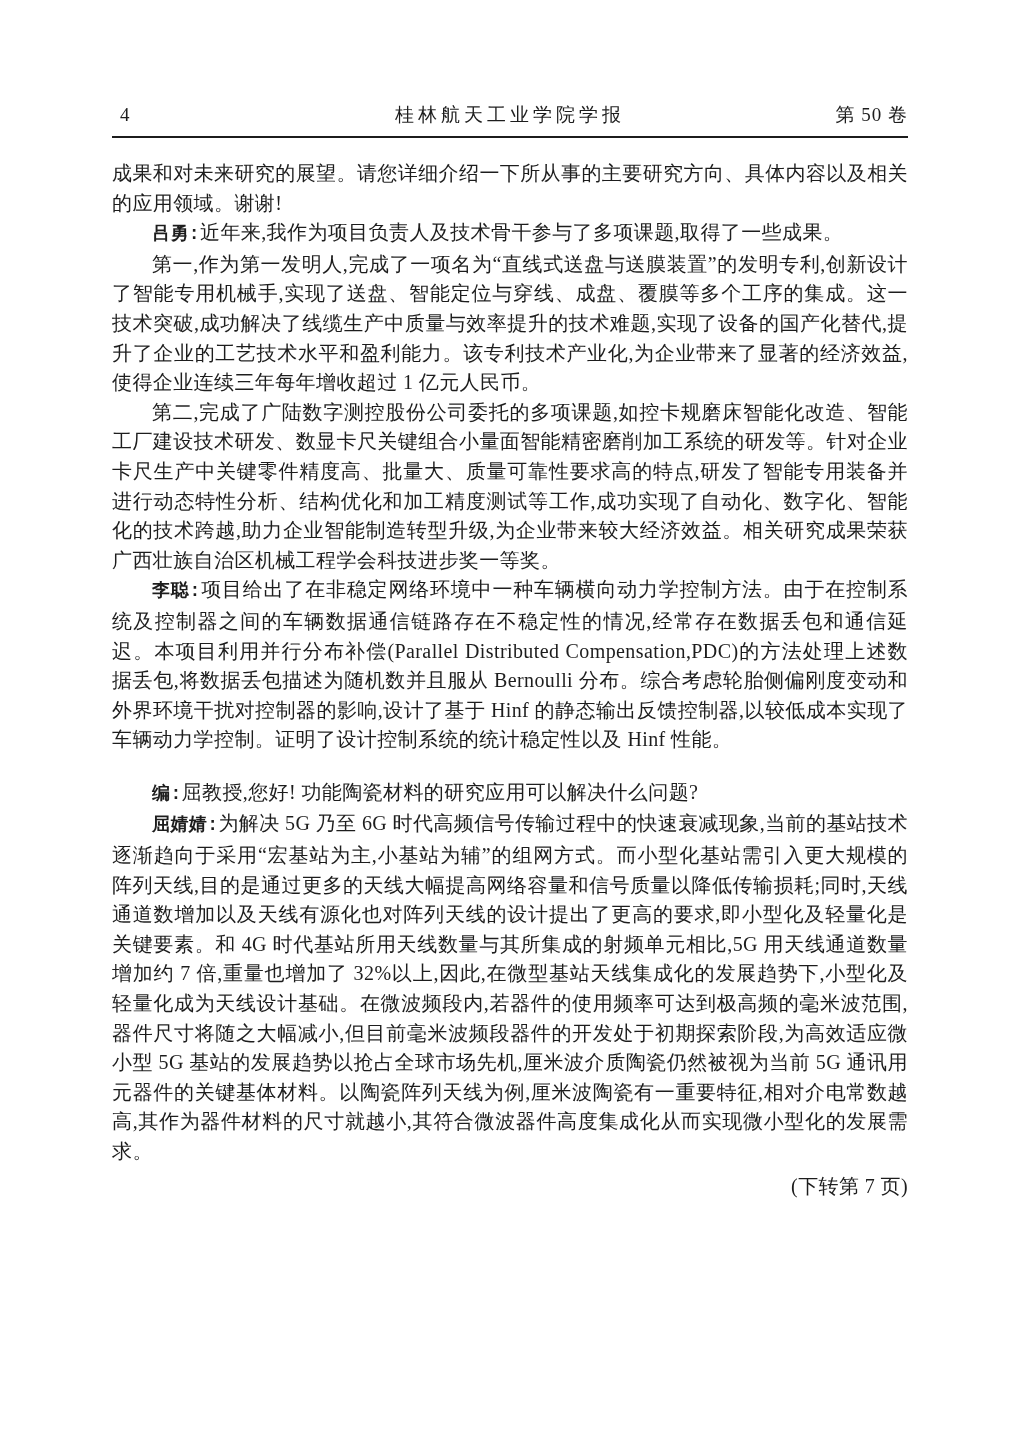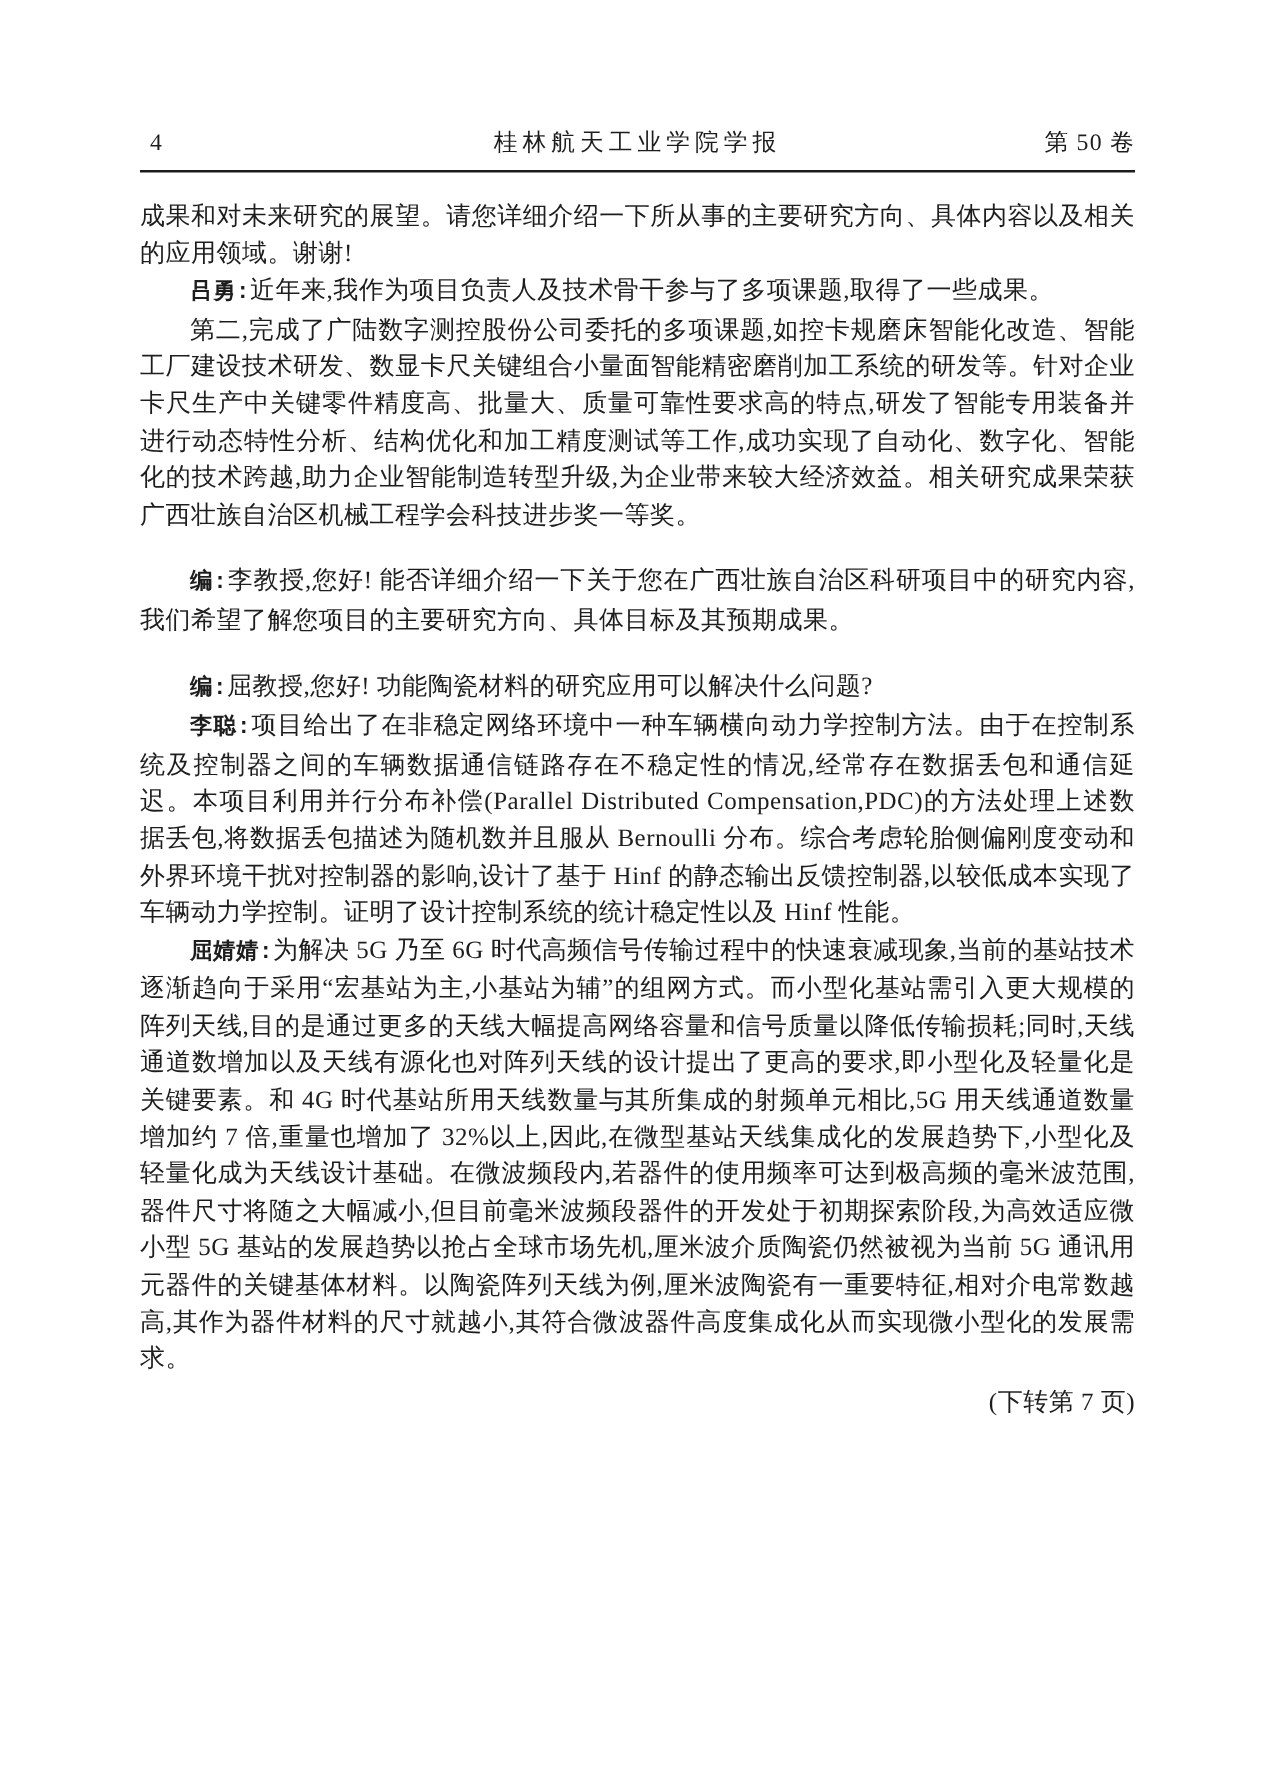--- a/index.html
+++ b/index.html
@@ -78,28 +78,28 @@
     <span class="journal-title">桂林航天工业学院学报</span>
     <span class="volume">第 50 卷</span>
   </header>
 
   <main class="page-body">
     <div id="paragraphs">
   <p class="para"><span class="para-text">成果和对未来研究的展望。请您详细介绍一下所从事的主要研究方向、具体内容以及相关的应用领域。谢谢!</span></p>
 
   <p class="para indent"><strong class="speaker">吕勇:</strong><span class="para-text">近年来,我作为项目负责人及技术骨干参与了多项课题,取得了一些成果。</span></p>
 
+  <p class="para indent"><span class="para-text">第一,作为第一发明人,完成了一项名为“直线式送盘与送膜装置”的发明专利,创新设计了智能专用机械手,实现了送盘、智能定位与穿线、成盘、覆膜等多个工序的集成。这一技术突破,成功解决了线缆生产中质量与效率提升的技术难题,实现了设备的国产化替代,提升了企业的工艺技术水平和盈利能力。该专利技术产业化,为企业带来了显著的经济效益,使得企业连续三年每年增收超过 1 亿元人民币。</span></p>
 
   <p class="para indent"><span class="para-text">第二,完成了广陆数字测控股份公司委托的多项课题,如控卡规磨床智能化改造、智能工厂建设技术研发、数显卡尺关键组合小量面智能精密磨削加工系统的研发等。针对企业卡尺生产中关键零件精度高、批量大、质量可靠性要求高的特点,研发了智能专用装备并进行动态特性分析、结构优化和加工精度测试等工作,成功实现了自动化、数字化、智能化的技术跨越,助力企业智能制造转型升级,为企业带来较大经济效益。相关研究成果荣获广西壮族自治区机械工程学会科技进步奖一等奖。</span></p>
 
 
-  <p class="para indent gap"><strong class="speaker">编:</strong><span class="para-text">李教授,您好! 能否详细介绍一下关于您在广西壮族自治区科研项目中的研究内容,我们希望了解您项目的主要研究方向、具体目标及其预期成果。</span></p>
+
+  <p class="para indent"><strong class="speaker">李聪:</strong><span class="para-text">项目给出了在非稳定网络环境中一种车辆横向动力学控制方法。由于在控制系统及控制器之间的车辆数据通信链路存在不稳定性的情况,经常存在数据丢包和通信延迟。本项目利用并行分布补偿(Parallel Distributed Compensation,PDC)的方法处理上述数据丢包,将数据丢包描述为随机数并且服从 Bernoulli 分布。综合考虑轮胎侧偏刚度变动和外界环境干扰对控制器的影响,设计了基于 Hinf 的静态输出反馈控制器,以较低成本实现了车辆动力学控制。证明了设计控制系统的统计稳定性以及 Hinf 性能。</span></p>
 
   <p class="para indent gap"><strong class="speaker">编:</strong><span class="para-text">屈教授,您好! 功能陶瓷材料的研究应用可以解决什么问题?</span></p>
-
-  <p class="para indent"><strong class="speaker">李聪:</strong><span class="para-text">项目给出了在非稳定网络环境中一种车辆横向动力学控制方法。由于在控制系统及控制器之间的车辆数据通信链路存在不稳定性的情况,经常存在数据丢包和通信延迟。本项目利用并行分布补偿(Parallel Distributed Compensation,PDC)的方法处理上述数据丢包,将数据丢包描述为随机数并且服从 Bernoulli 分布。综合考虑轮胎侧偏刚度变动和外界环境干扰对控制器的影响,设计了基于 Hinf 的静态输出反馈控制器,以较低成本实现了车辆动力学控制。证明了设计控制系统的统计稳定性以及 Hinf 性能。</span></p>
 
   <p class="para indent"><strong class="speaker">屈婧婧:</strong><span class="para-text">为解决 5G 乃至 6G 时代高频信号传输过程中的快速衰减现象,当前的基站技术逐渐趋向于采用“宏基站为主,小基站为辅”的组网方式。而小型化基站需引入更大规模的阵列天线,目的是通过更多的天线大幅提高网络容量和信号质量以降低传输损耗;同时,天线通道数增加以及天线有源化也对阵列天线的设计提出了更高的要求,即小型化及轻量化是关键要素。和 4G 时代基站所用天线数量与其所集成的射频单元相比,5G 用天线通道数量增加约 7 倍,重量也增加了 32%以上,因此,在微型基站天线集成化的发展趋势下,小型化及轻量化成为天线设计基础。在微波频段内,若器件的使用频率可达到极高频的毫米波范围,器件尺寸将随之大幅减小,但目前毫米波频段器件的开发处于初期探索阶段,为高效适应微小型 5G 基站的发展趋势以抢占全球市场先机,厘米波介质陶瓷仍然被视为当前 5G 通讯用元器件的关键基体材料。以陶瓷阵列天线为例,厘米波陶瓷有一重要特征,相对介电常数越高,其作为器件材料的尺寸就越小,其符合微波器件高度集成化从而实现微小型化的发展需求。</span></p>
 </div>
     <p class="continuation">(下转第 7 页)</p>
   </main>
 
 </div>
 
 </body></html>

